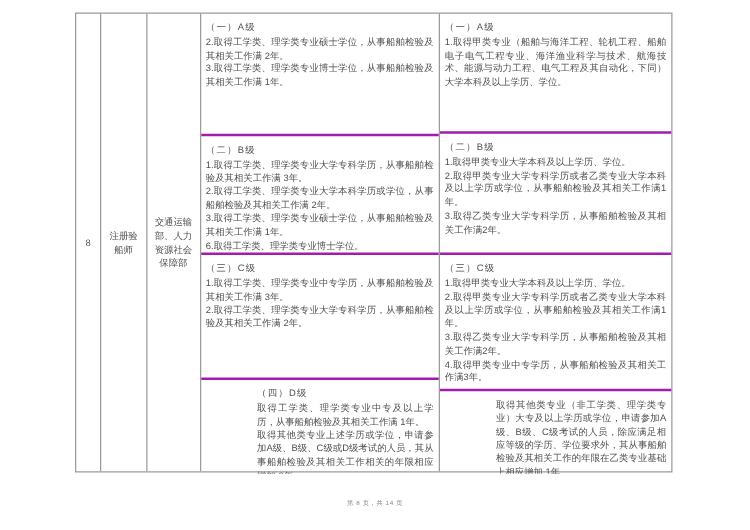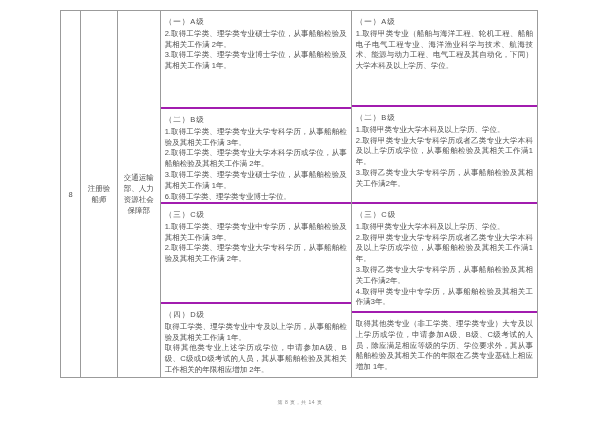--- a/index.html
+++ b/index.html
@@ -22,21 +22,21 @@
   .center-col{
     display:flex;align-items:center;justify-content:center;
     text-align:center;font-size:7.5px;line-height:11px;color:#4f4f4f;
     padding:0 3px;
   }
   .cell{
     box-sizing:border-box;border-bottom:2px solid #a21caf;
     padding:6px 4px 3px 4px;font-size:7.5px;line-height:10.8px;
     color:#4f4f4f;text-align:justify;overflow:hidden;
   }
-  .cell:last-child{border-bottom:none;}
+  .cell:last-child{border-bottom:none;margin-left:41px;}
   .cell-title{margin-bottom:1px;letter-spacing:1px;}
   
   .c4-0{height:98px;} .c4-1{height:95px;} .c4-2{height:100px;} .c4-3{height:75px;}
   
   .c5-0{height:96px;} .c5-1{height:97px;} .c5-2{height:109px;} .c5-3{height:66px;}
   .item{margin:0;}
   .footer{
     position:absolute;top:399px;left:0;width:600px;text-align:center;
     font-size:5px;color:#8a8a8a;letter-spacing:0.5px;
   }

